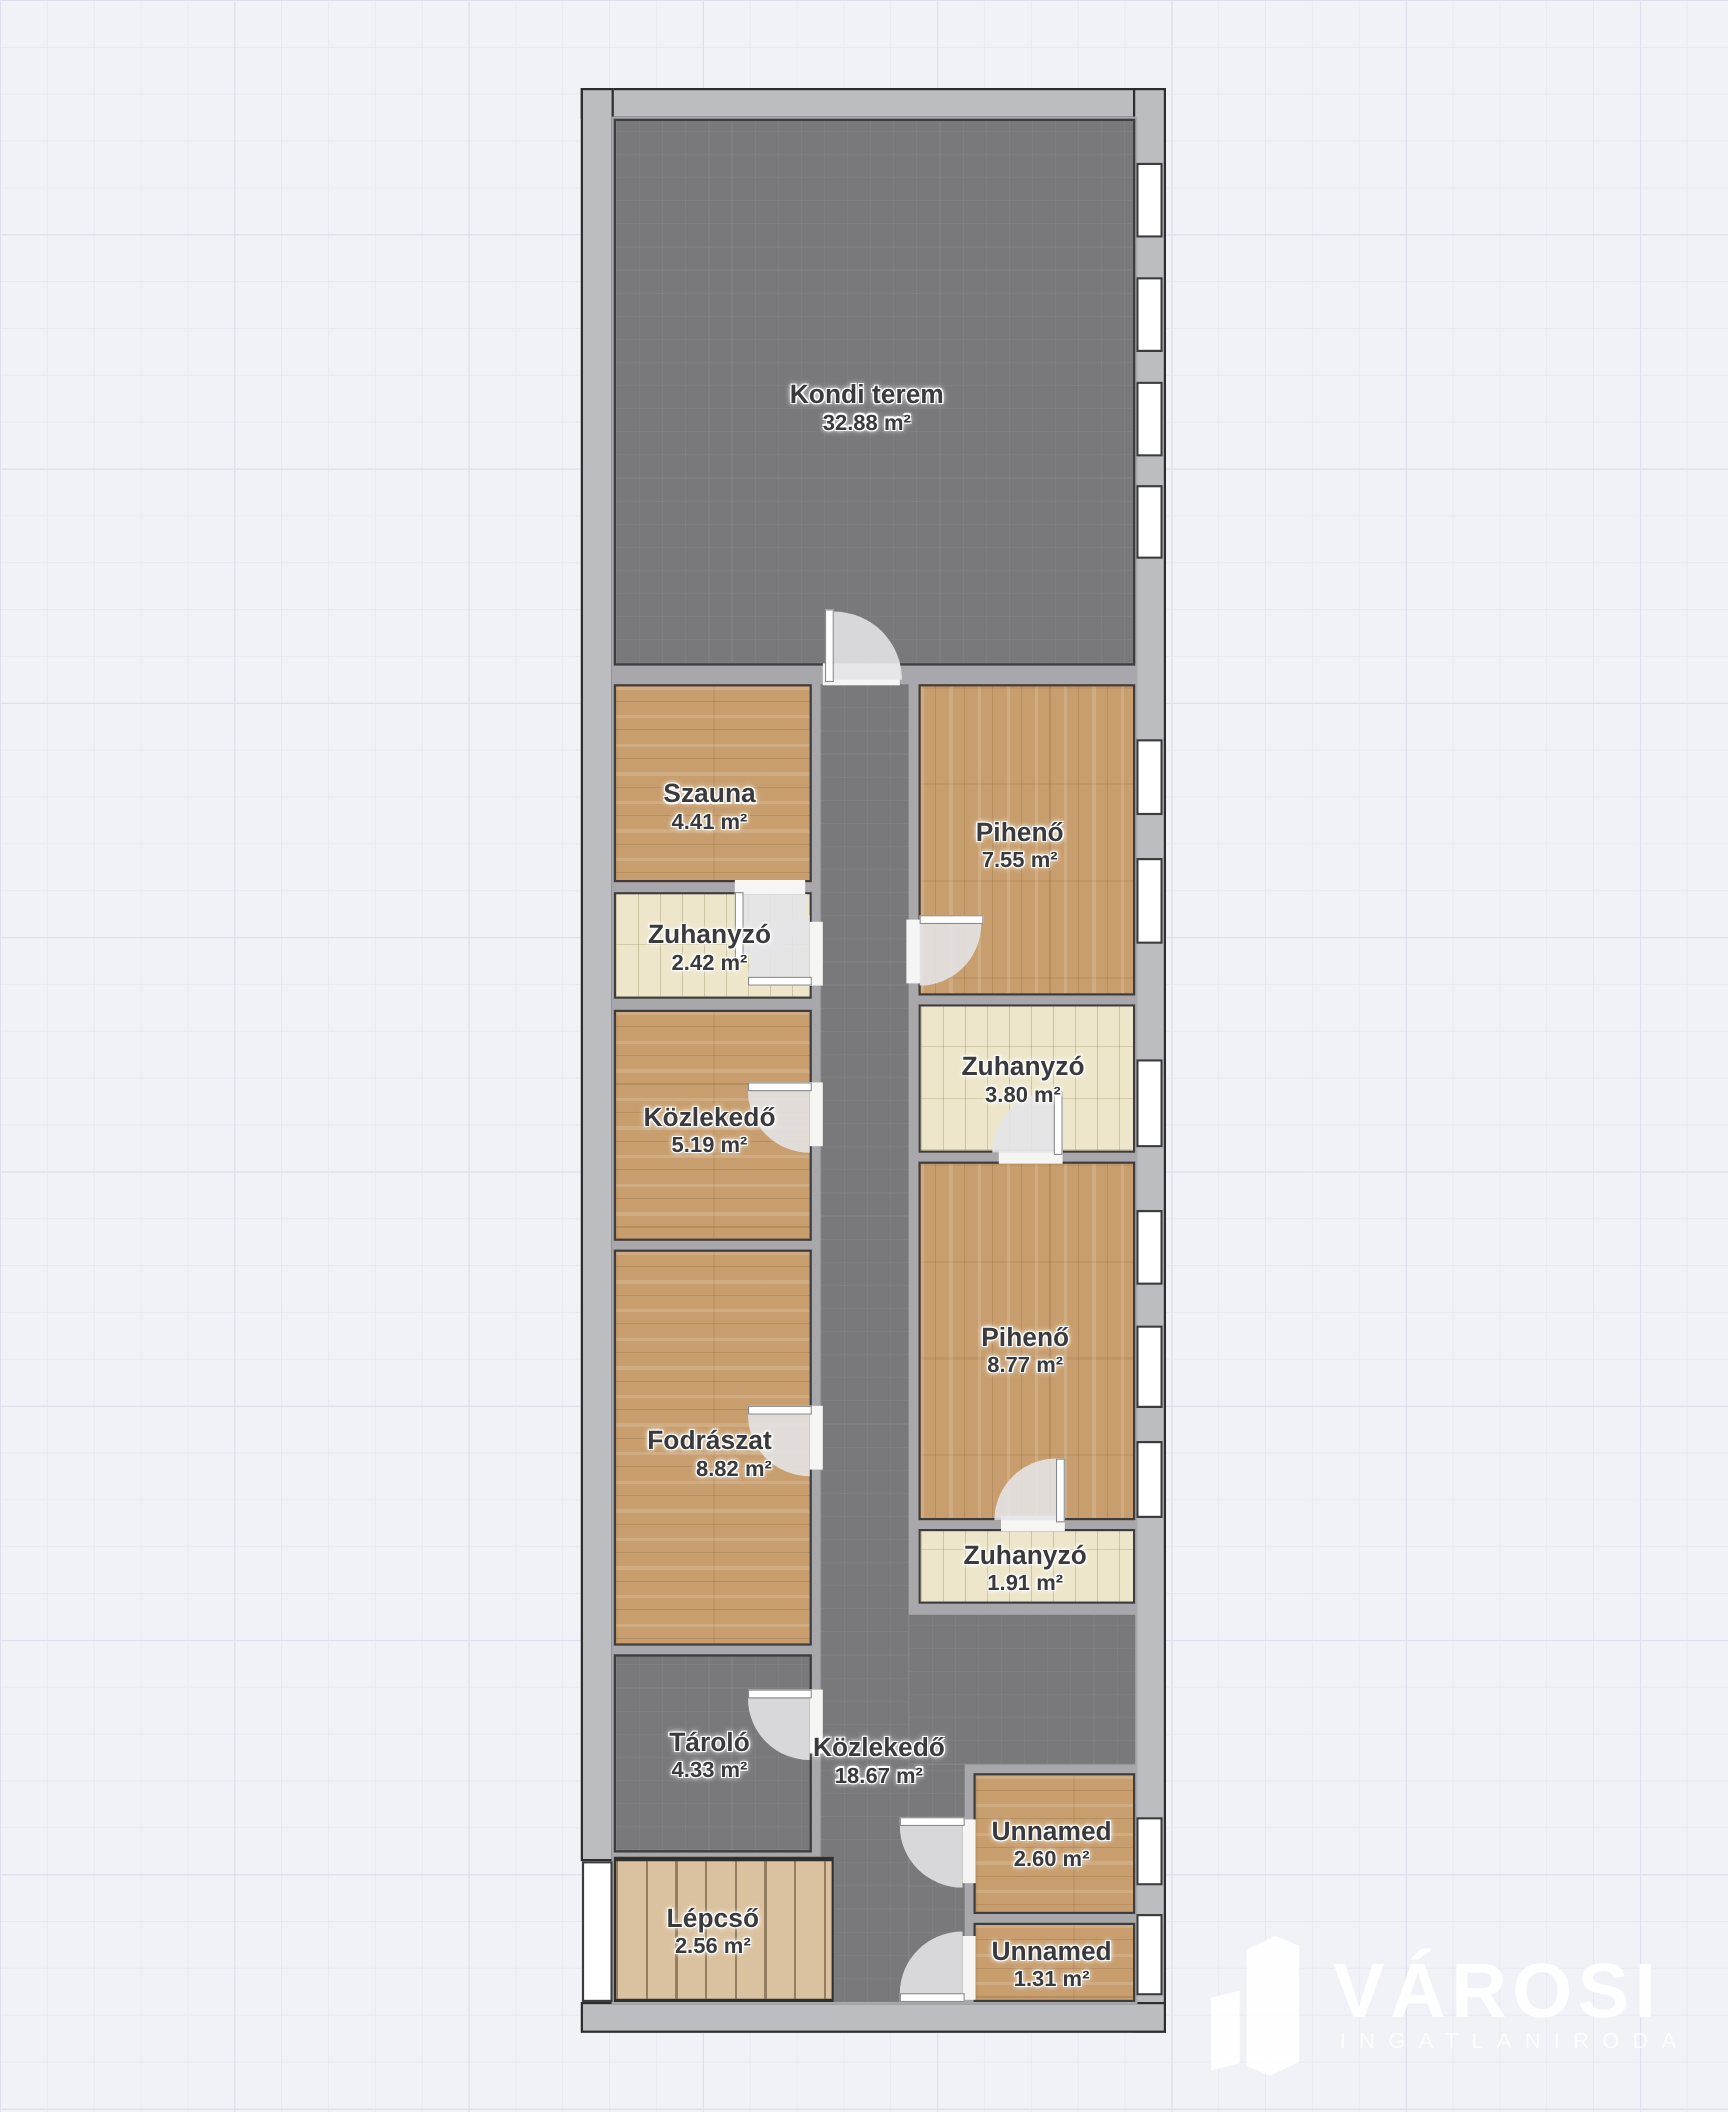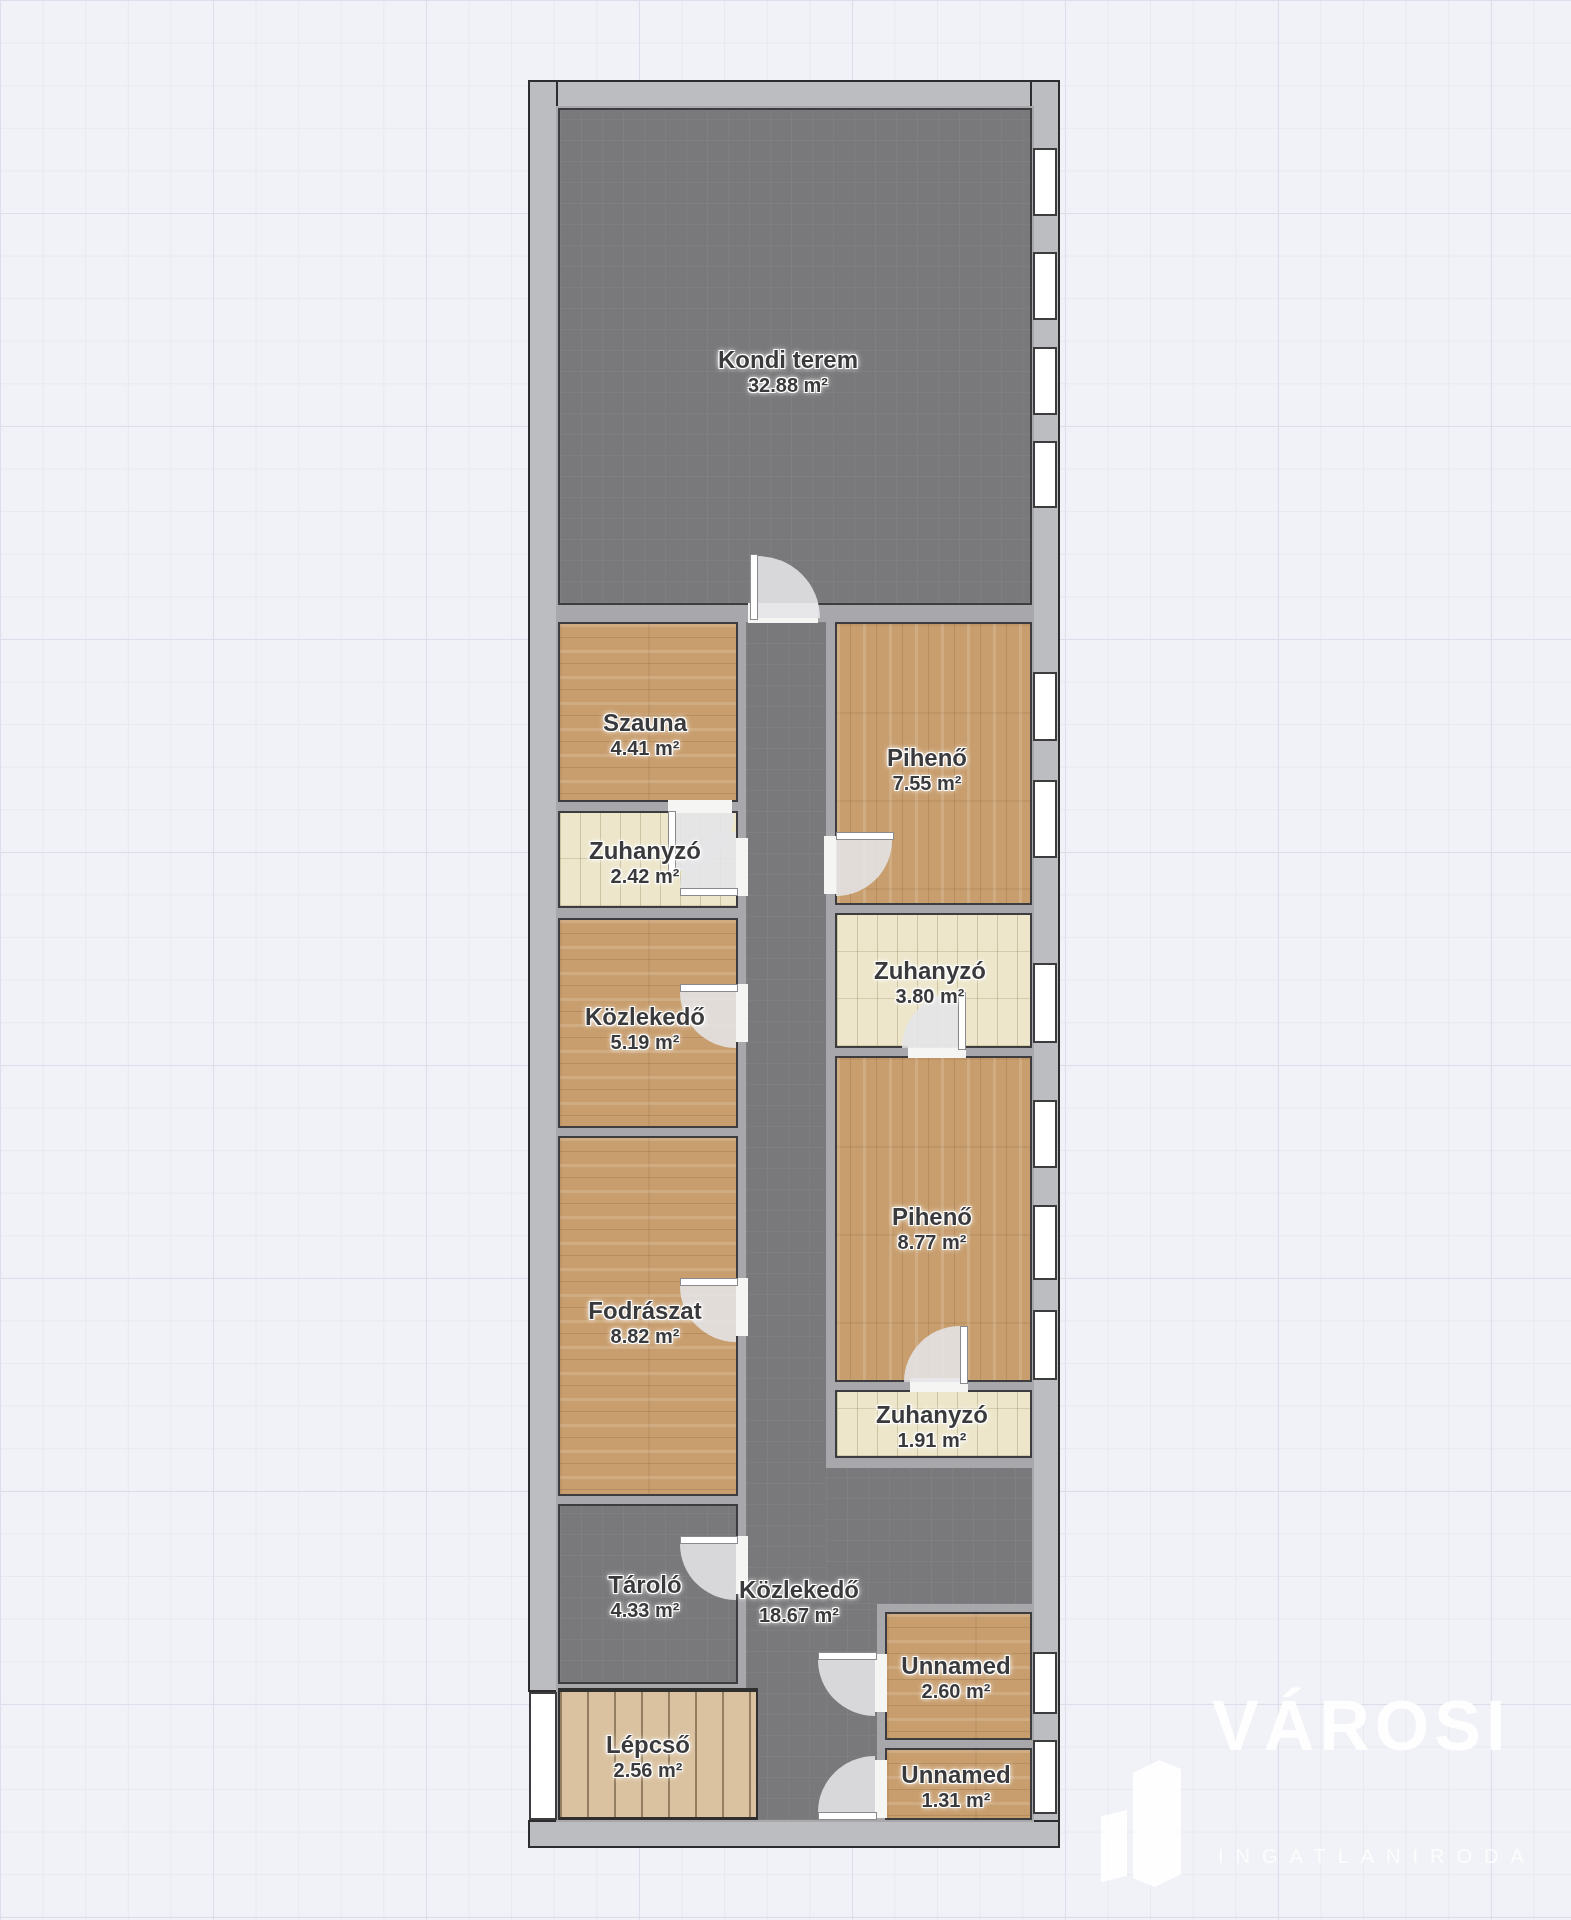--- a/index.html
+++ b/index.html
@@ -39,21 +39,21 @@
   .win{position:absolute;background:#ffffff;border:2px solid #3c3c3e;}
   .gap{position:absolute;background:#f5f5f3;}
   .leaf{position:absolute;background:#ffffff;border:1px solid #8a8a8e;}
   .disc{position:absolute;background:rgba(229,229,232,0.88);}
   .lbl{position:absolute;transform:translate(-50%,-50%);text-align:center;white-space:nowrap;
     color:#3a3a3c;font-weight:700;
     text-shadow:-1px -1px 0 #fff,1px -1px 0 #fff,-1px 1px 0 #fff,1px 1px 0 #fff,0 0 4px #fff,0 0 6px #fff;}
   .lbl .nm{font-size:24px;line-height:27px;}
   .lbl .ar{font-size:20px;line-height:24px;}
   .title{position:absolute;left:40px;top:672px;font-size:64px;font-weight:400;letter-spacing:0;color:#d7262c;white-space:nowrap;}
-  .wm-brand{position:absolute;left:1212px;top:1686px;font-size:70px;font-weight:700;letter-spacing:5px;color:rgba(255,255,255,0.92);white-space:nowrap;}
+  .wm-brand{position:absolute;left:1212px;top:1770px;font-size:70px;font-weight:700;letter-spacing:5px;color:rgba(255,255,255,0.92);white-space:nowrap;}
   .wm-sub{position:absolute;left:1218px;top:1845px;font-size:20px;font-weight:400;letter-spacing:12px;color:rgba(255,255,255,0.78);white-space:nowrap;}
   .wm-logo-a{position:absolute;left:1101px;top:1813px;width:26px;height:66px;background:rgba(255,255,255,0.88);transform:skewY(-14deg);}
   .wm-logo-b{position:absolute;left:1133px;top:1760px;width:48px;height:127px;background:rgba(255,255,255,0.88);
     clip-path:polygon(0 10%,55% 0,100% 7%,100% 90%,45% 100%,0 93%);}
 </style>
 </head>
 <body>
 
 <div class="canvas">
 
@@ -141,21 +141,21 @@
     <div class="ar">4.41 m²</div>
   </div>
   <div class="lbl" style="left:645px;top:862px;">
     <div class="nm">Zuhanyzó</div>
     <div class="ar">2.42 m²</div>
   </div>
   <div class="lbl" style="left:645px;top:1028px;">
     <div class="nm">Közlekedő</div>
     <div class="ar">5.19 m²</div>
   </div>
-  <div class="lbl" style="left:645px;top:1322px;">
+  <div class="lbl" style="left:645px;top:1322px;text-align:right;">
     <div class="nm">Fodrászat</div>
     <div class="ar">8.82 m²</div>
   </div>
   <div class="lbl" style="left:645px;top:1596px;">
     <div class="nm">Tároló</div>
     <div class="ar">4.33 m²</div>
   </div>
   <div class="lbl" style="left:648px;top:1756px;">
     <div class="nm">Lépcső</div>
     <div class="ar">2.56 m²</div>

